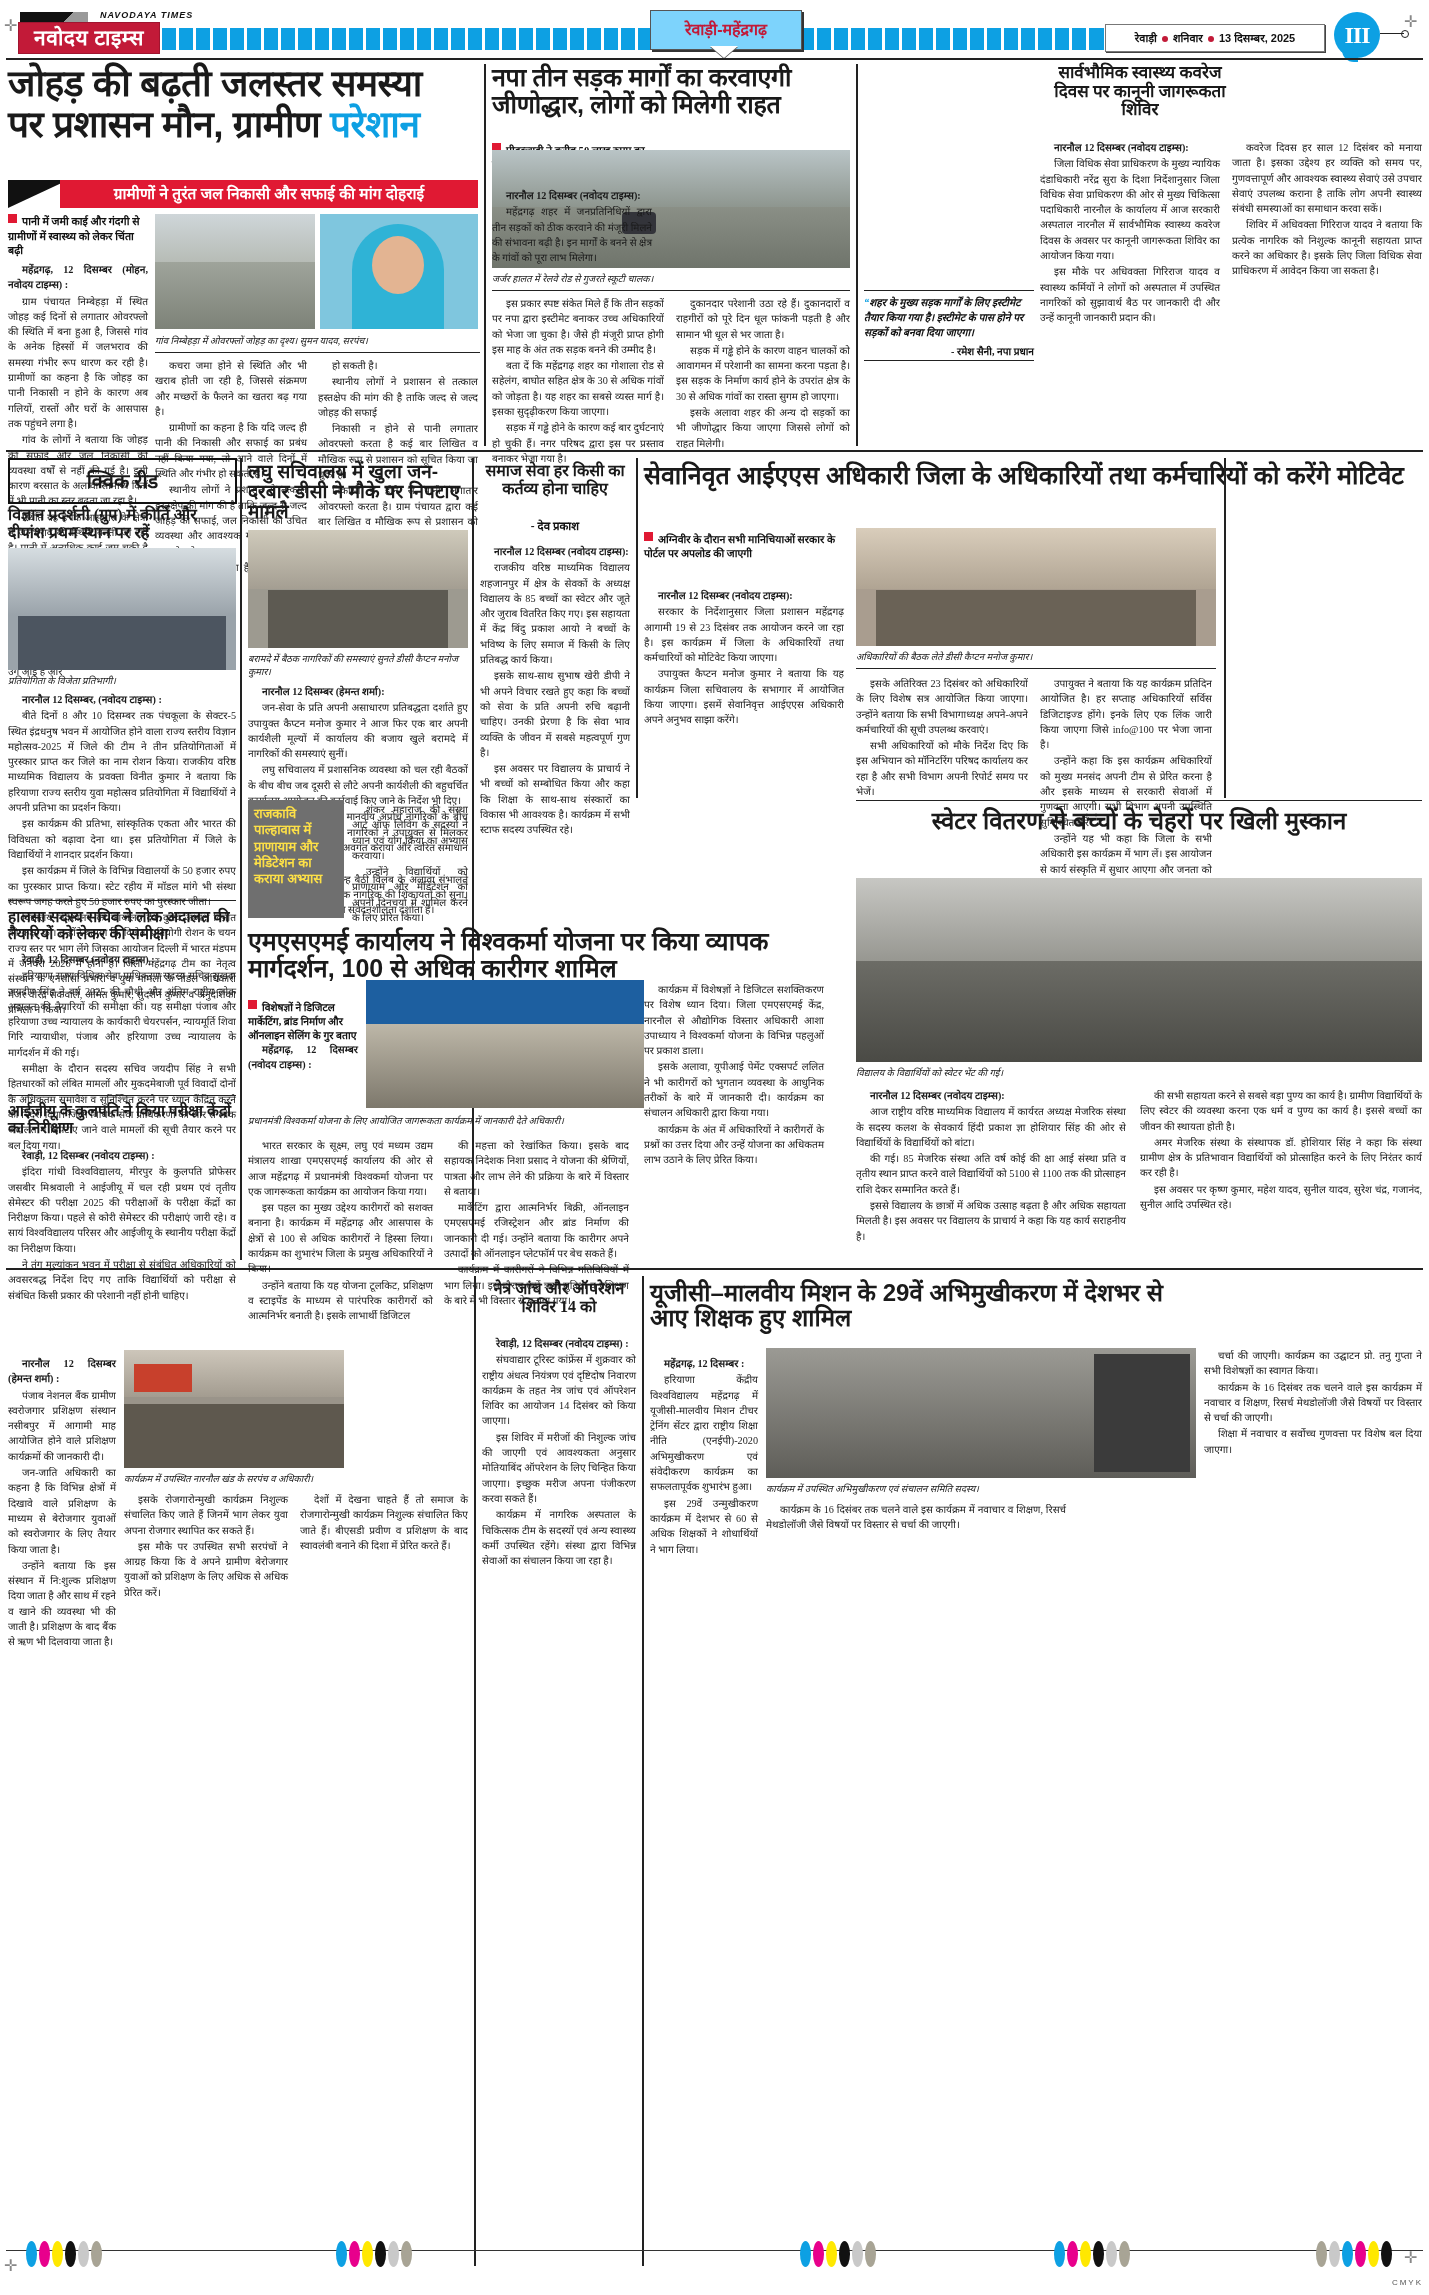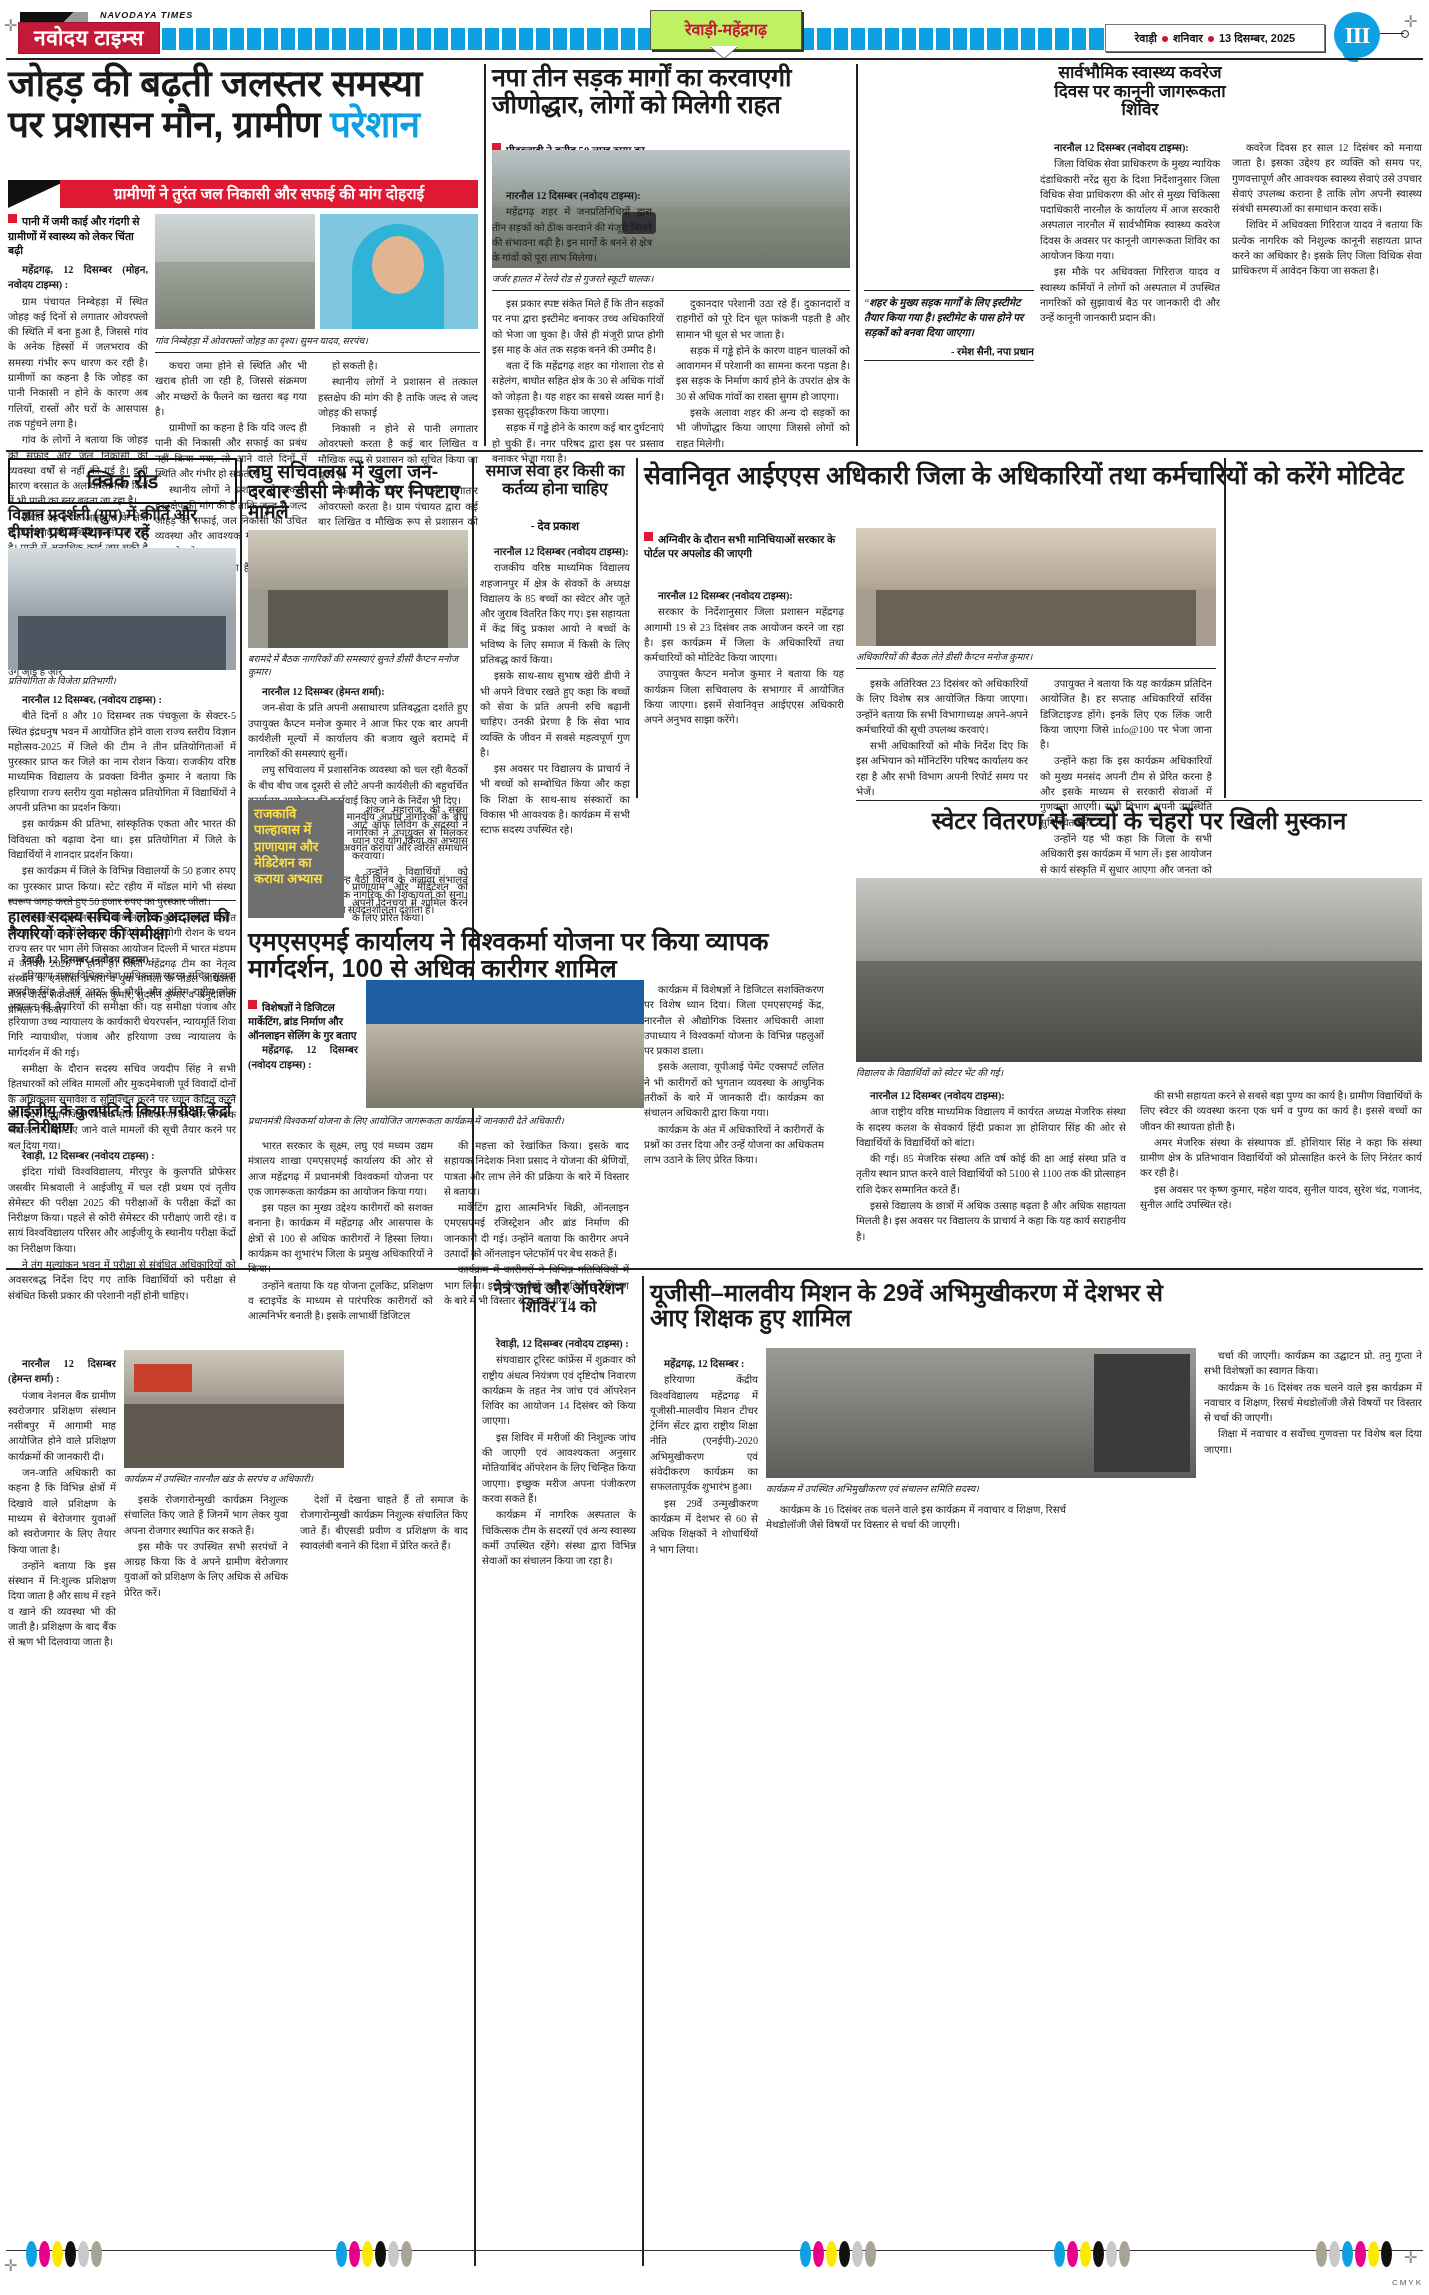--- a/index.html
+++ b/index.html
@@ -14,21 +14,21 @@
   .logo-box{position:absolute;left:18px;top:22px;width:140px;height:30px;background:#c21a38;
     border:1px solid #a01530;}
   .logo-hi{color:#fff;font-weight:bold;font-size:21px;letter-spacing:.5px;
     text-align:center;line-height:30px;font-family:"Liberation Sans",sans-serif;}
   .logo-en{position:absolute;left:100px;top:10px;font-size:9px;font-style:italic;font-weight:bold;
     letter-spacing:1px;font-family:"Liberation Sans",sans-serif;color:#111;}
   .blue-strip{position:absolute;top:28px;height:22px;background:repeating-linear-gradient(90deg,#0da0e3 0 14px,#fff 14px 17px);}
   .bs1{left:162px;width:490px;}
   .bs2{left:800px;width:300px;}
   .bs3{left:1090px;width:40px;}
-  .edition-tab{position:absolute;left:650px;top:10px;width:150px;height:38px;background:#bef264;
+  .edition-tab{position:absolute;left:650px;top:10px;width:150px;height:38px;background:#7dd3fc;
     border:1px solid #555;box-shadow:2px 2px 0 #333;}
   .edition-tab .et{color:#c21a38;font-weight:bold;font-size:16px;text-align:center;line-height:38px;
     font-family:"Liberation Sans",sans-serif;}
   .edition-notch{position:absolute;left:710px;top:46px;width:0;height:0;border-left:14px solid transparent;
     border-right:14px solid transparent;border-top:12px solid #fff;filter:drop-shadow(0 1px 0 #555);}
   .datebox{position:absolute;left:1105px;top:24px;width:218px;height:26px;background:#fff;border:1px solid #777;
     box-shadow:1px 1px 0 #444;}
   .datebox .dt{font-size:11px;text-align:center;line-height:26px;font-weight:bold;
     font-family:"Liberation Sans",sans-serif;}
   .dot{display:inline-block;width:6px;height:6px;border-radius:50%;background:#c21a38;vertical-align:middle;margin:0 5px;}

